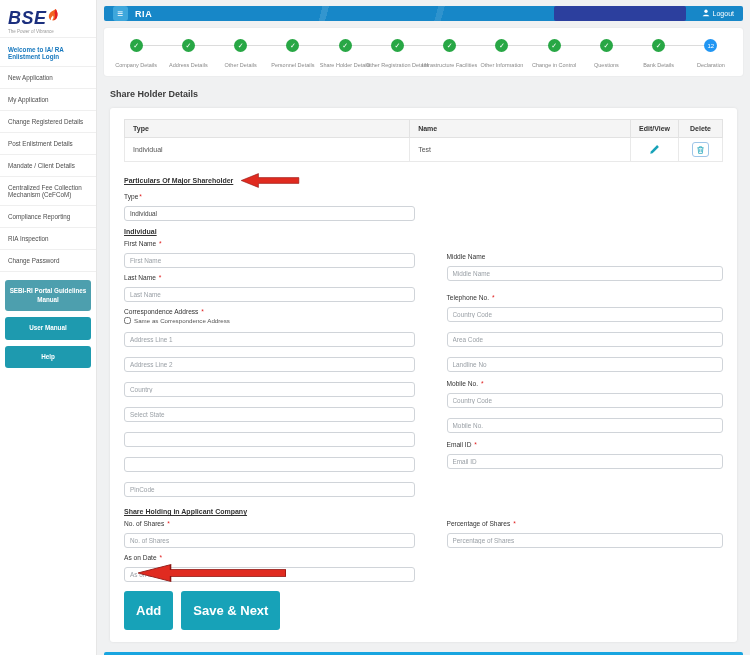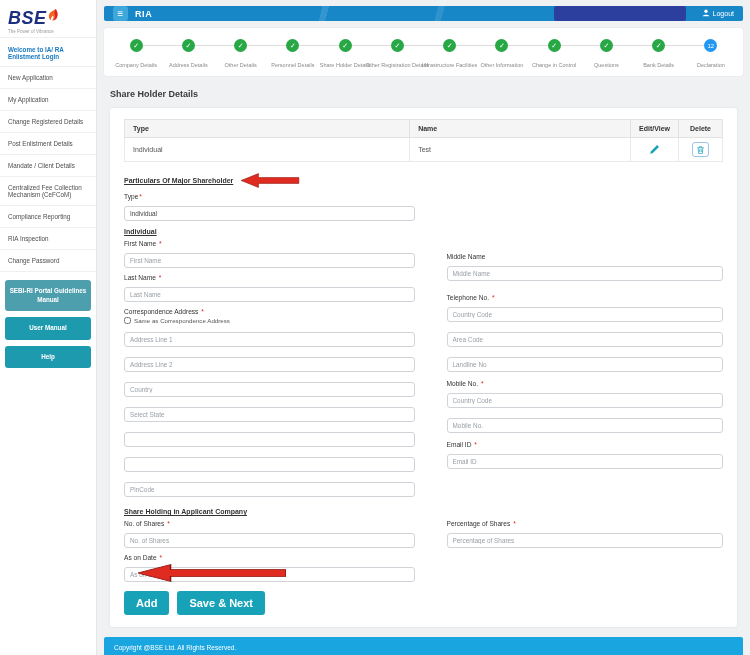--- a/index.html
+++ b/index.html
@@ -58,21 +58,21 @@
   input.text { width:100%; height:15px; border:1px solid #d0d4d9; border-radius:3px; padding:0 5px; font-size:6.4px; color:#444; background:#fff; outline:none; }
   input.text::placeholder { color:#9aa0a6; }
   .check-row { display:flex; align-items:center; gap:3px; font-size:6.2px; color:#555; margin-bottom:4px; }
   .check-row input { width:7px; height:7px; margin:0; }
   .columns { display:flex; column-gap:32px; }
   .col-left { width:48.5%; }
   .col-right { flex:1; margin-top:13px; }
   .half { width:48.5%; }
   .stack input.text { margin-bottom:6px; }
   .btn-row { display:flex; gap:8px; margin-top:9px; }
-  .btn { background:#17a2b8; color:#fff; border:none; border-radius:3px; font-size:11px; font-weight:700; padding:6px 12px; cursor:pointer; font-family:inherit; }
+  .btn { background:#17a2b8; color:#fff; border:none; border-radius:3px; font-size:13px; font-weight:700; padding:12px 12px; cursor:pointer; font-family:inherit; }
 
   .arrow-svg { display:block; }
   .arrow-wrap { position:relative; }
   .arrow-overlay { position:absolute; left:14px; top:10px; z-index:2; }
 
   .footer { background:#18a5e0; color:#fff; font-size:6.5px; padding:7px 10px; border-radius:2px; margin:10px 0 6px 0; }
 </style>
 </head>
 <body>
 

